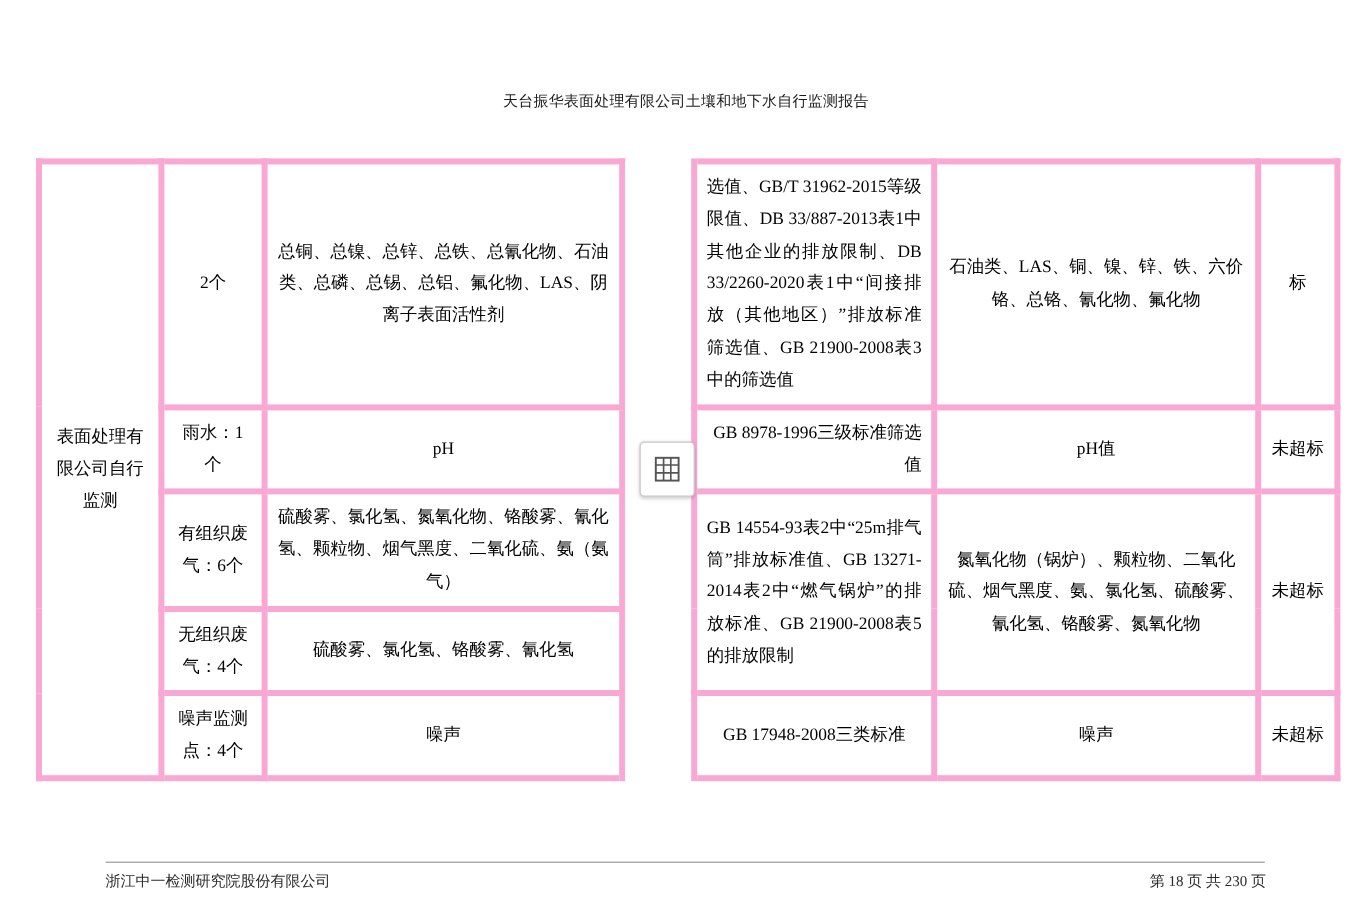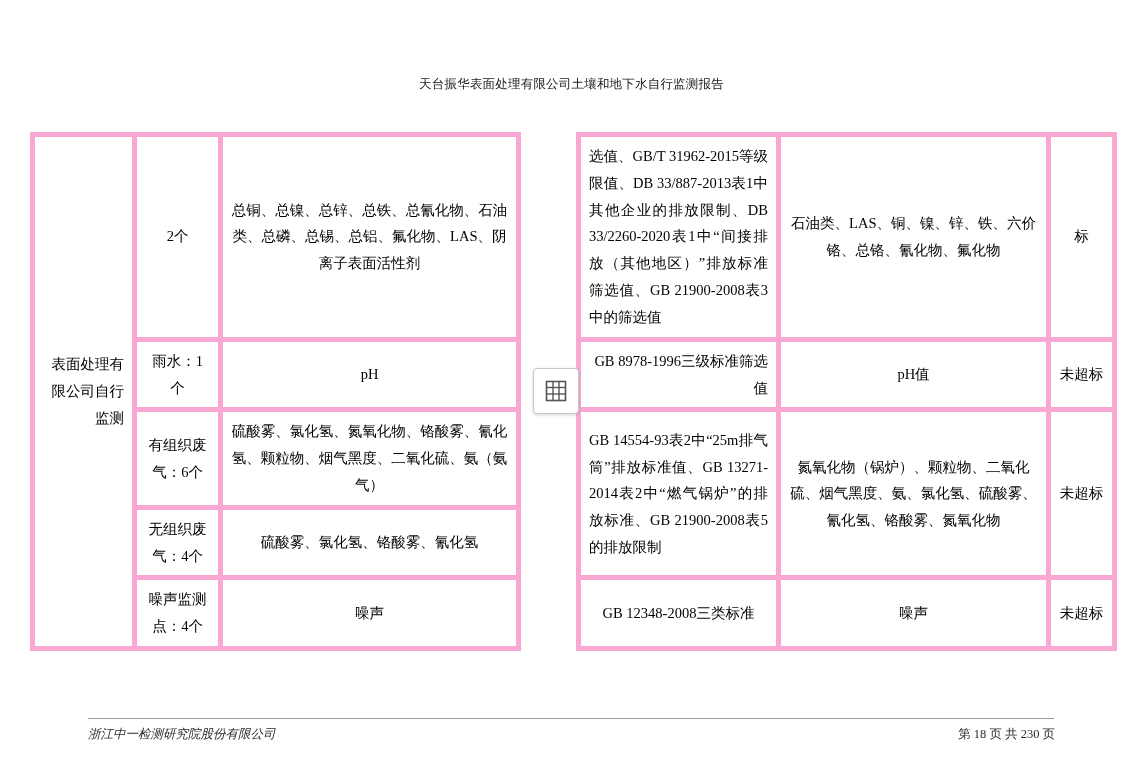--- a/index.html
+++ b/index.html
@@ -57,21 +57,21 @@
   .col-d { width: 60px; }
   .col-e { width: 200px; }
   .col-f { width: 270px; }
   .col-g { width: 66px; }
 
   .ta-left { text-align: right; }
   .ta-center { text-align: center; }
   .ta-justify { text-align: justify; text-align-last: left; }
 
   .cell-a {
-    text-align: right;
+    text-align: center;
     padding-left: 8px;
     line-height: 2.1;
   }
   .cell-spacer {
     border-top: none !important;
     border-bottom: none !important;
     background: #ffffff;
     position: relative;
   }
 
@@ -99,21 +99,20 @@
     width: 966px;
     height: 1px;
     background: #9a9a9a;
   }
   .footer-left {
     position: absolute;
     left: 88px;
     top: 702px;
     font-size: 12.5px;
     color: #2b2b2b;
-    font-style: italic;
   }
   .footer-right {
     position: absolute;
     right: 88px;
     top: 702px;
     font-size: 12.5px;
     color: #2b2b2b;
     text-align: center;
   }
 </style>
@@ -163,21 +162,21 @@
         </tr>
 
         <tr>
           <td class="ta-center">无组织废气：4个</td>
           <td class="ta-center">硫酸雾、氯化氢、铬酸雾、氰化氢</td>
         </tr>
 
         <tr>
           <td class="ta-center">噪声监测点：4个</td>
           <td class="ta-center">噪声</td>
-          <td class="ta-center">GB 12348-2008三类标准</td>
+          <td class="ta-center">GB 17948-2008三类标准</td>
           <td class="ta-center">噪声</td>
           <td class="ta-center">未超标</td>
         </tr>
       </tbody>
     </table>
   </div>
 
   <div class="badge-icon">
     <svg width="26" height="26" viewBox="0 0 26 26" aria-hidden="true">
       <rect x="3.5" y="3.5" width="19" height="19" fill="none" stroke="#555" stroke-width="1.6"></rect>

